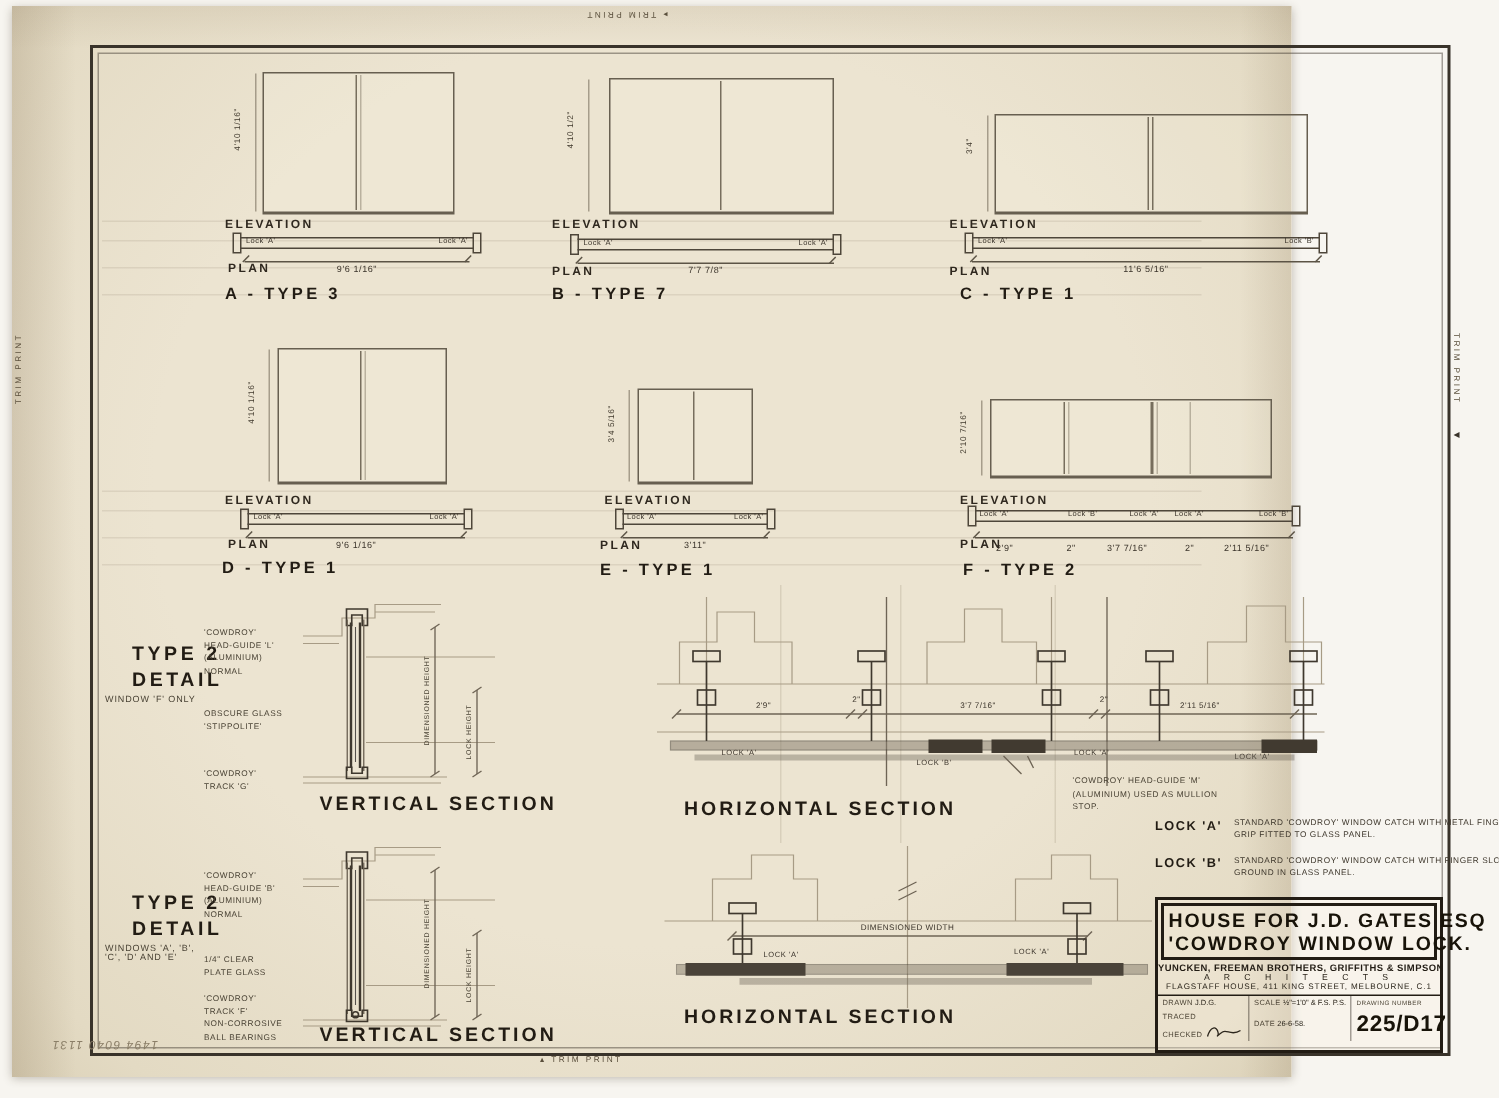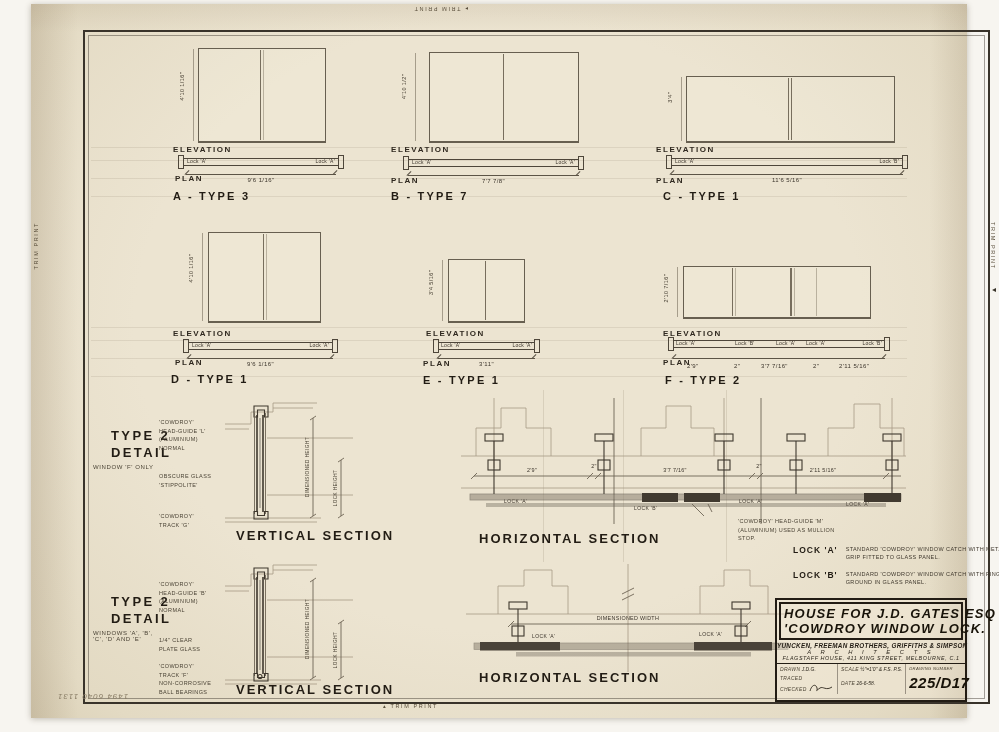--- a/index.html
+++ b/index.html
@@ -1,25 +1,25 @@
 <!DOCTYPE html>
 <html><head>
 <meta charset="utf-8">
 <style>
   html,body{margin:0;padding:0;width:999px;height:732px;overflow:hidden;
     background:#f7f5f0;font-family:"Liberation Sans",sans-serif;}
   #stage{position:relative;width:999px;height:732px;}
   
-  #sheet{position:absolute;left:8px;top:4px;width:936px;height:714px;
+  #sheet{position:absolute;left:8px;top:4px;width:853px;height:714px;
     background:
       linear-gradient(90deg,rgba(120,98,66,.20),rgba(120,98,66,0) 5%),
       linear-gradient(270deg,rgba(120,98,66,.16),rgba(120,98,66,0) 4%),
       linear-gradient(180deg,rgba(120,98,66,.10),rgba(120,98,66,0) 4%),
       radial-gradient(ellipse at 50% 45%,#ece4d1 55%,#e3dac3 90%,#dcd2b9 100%);
-    box-shadow:0 1px 6px rgba(60,50,30,.30);margin-left:23px;}
+    box-shadow:0 1px 6px rgba(60,50,30,.30);}
   #frame{position:absolute;left:52px;top:26px;width:903px;height:670px;
     border:2px solid #39332a;}
   #frame::after{content:"";position:absolute;inset:3px;border:1px solid rgba(57,51,42,.45);}
   .g{position:absolute;height:1px;background:rgba(115,98,75,.13);left:60px;right:60px;}
   .gv{position:absolute;width:1px;background:rgba(115,98,75,.16);}
   
   .lblsm{position:absolute;font-size:8px;font-weight:bold;letter-spacing:1.6px;color:#2f281f;white-space:nowrap;}
   .unit-title{position:absolute;font-size:11px;font-weight:bold;letter-spacing:2.2px;color:#221c14;white-space:nowrap;}
   .caption{position:absolute;font-size:13px;font-weight:bold;letter-spacing:2px;color:#221c14;white-space:nowrap;}
   .detail-head{position:absolute;font-size:13px;font-weight:bold;letter-spacing:2.4px;line-height:1.3;color:#221c14;white-space:pre-line;}
@@ -51,22 +51,22 @@
   .inkw{stroke:#3f382e;stroke-width:1.6;fill:none;}
   .glass{stroke:#55504a;stroke-width:.7;fill:none;}
   .vtxt{font-size:4.6px;fill:#4a4335;letter-spacing:.5px;text-anchor:middle;font-family:"Liberation Sans",sans-serif;}
   .stxt{font-size:5px;fill:#3a332a;letter-spacing:.4px;font-family:"Liberation Sans",sans-serif;}
   .dimtx{font-size:5.4px;fill:#3a332a;letter-spacing:.3px;text-anchor:middle;font-family:"Liberation Sans",sans-serif;}
   
   .lnrow{position:absolute;display:flex;gap:8px;}
   .ln-label{font-size:8.5px;font-weight:bold;letter-spacing:1px;color:#221c14;white-space:nowrap;}
   .ln-text{font-size:5.5px;line-height:1.5;letter-spacing:.4px;color:#3e372c;width:188px;text-transform:uppercase;}
   
-  .tblock{position:absolute;left:744px;top:594px;width:192px;height:104px;
-    border:2px solid #221c14;background:rgba(248,242,226,.35);box-sizing:border-box;font-style:italic;}
+  .tblock{position:absolute;left:762px;top:594px;width:192px;height:104px;
+    border:2px solid #221c14;background:rgba(248,242,226,.35);box-sizing:border-box;}
   .tb-title{border:2px solid #221c14;margin:2px;padding:2px 3px;}
   .tb-title div{font-size:13px;font-weight:bold;letter-spacing:1.2px;color:#181309;white-space:nowrap;}
   .tb-firm{font-size:6.3px;font-weight:bold;text-align:center;letter-spacing:.3px;color:#221c14;margin-top:1px;white-space:nowrap;}
   .tb-arch{font-size:5.8px;text-align:center;letter-spacing:4px;color:#2c261c;}
   .tb-addr{font-size:5.4px;text-align:center;letter-spacing:.6px;color:#2c261c;border-bottom:1px solid #221c14;padding-bottom:2px;}
   .tb-grid{display:flex;height:30px;}
   .tb-col{flex:1;padding:2px 3px;font-size:5px;color:#2c261c;border-right:1px solid rgba(34,28,20,.4);}
   .tb-col:last-child{border-right:none;}
   .tb-col .k{color:#4d4536;letter-spacing:.3px;}
   .tb-col div{margin-bottom:2.5px;white-space:nowrap;}

